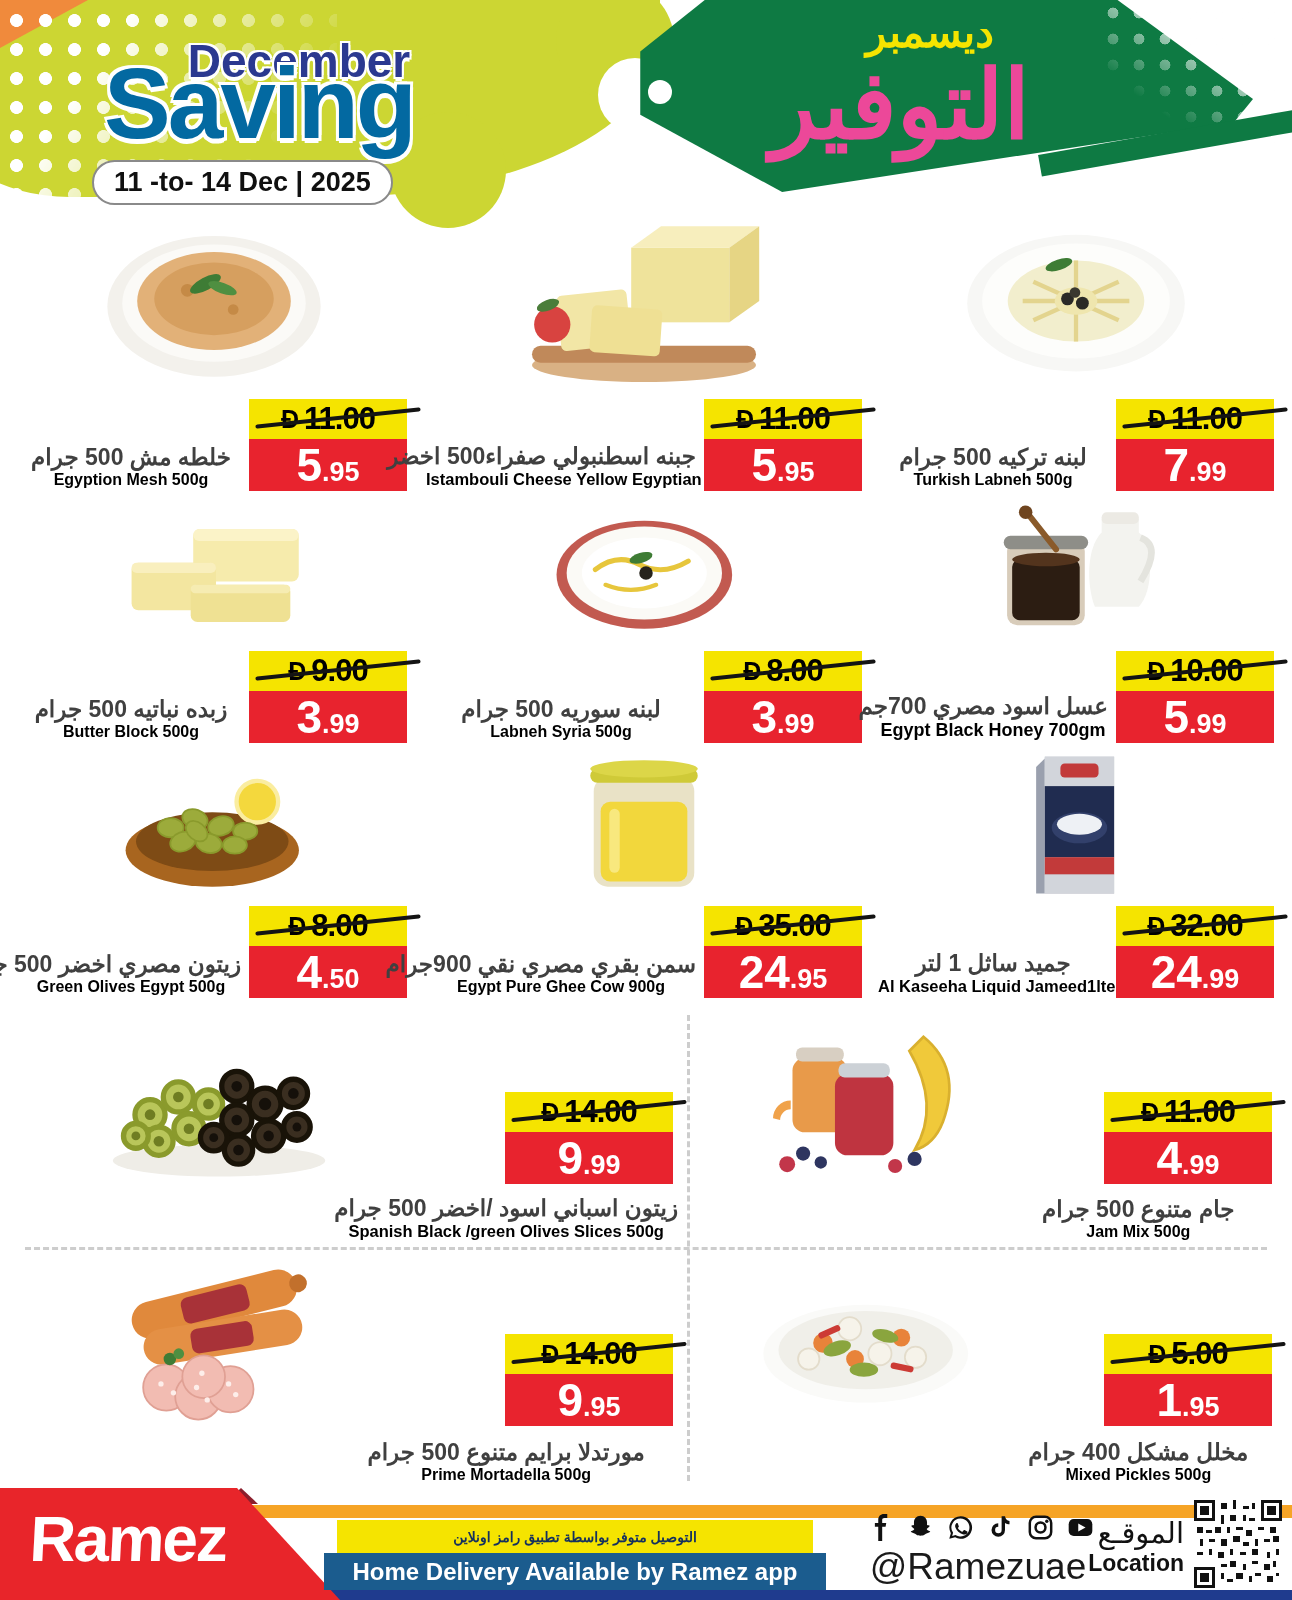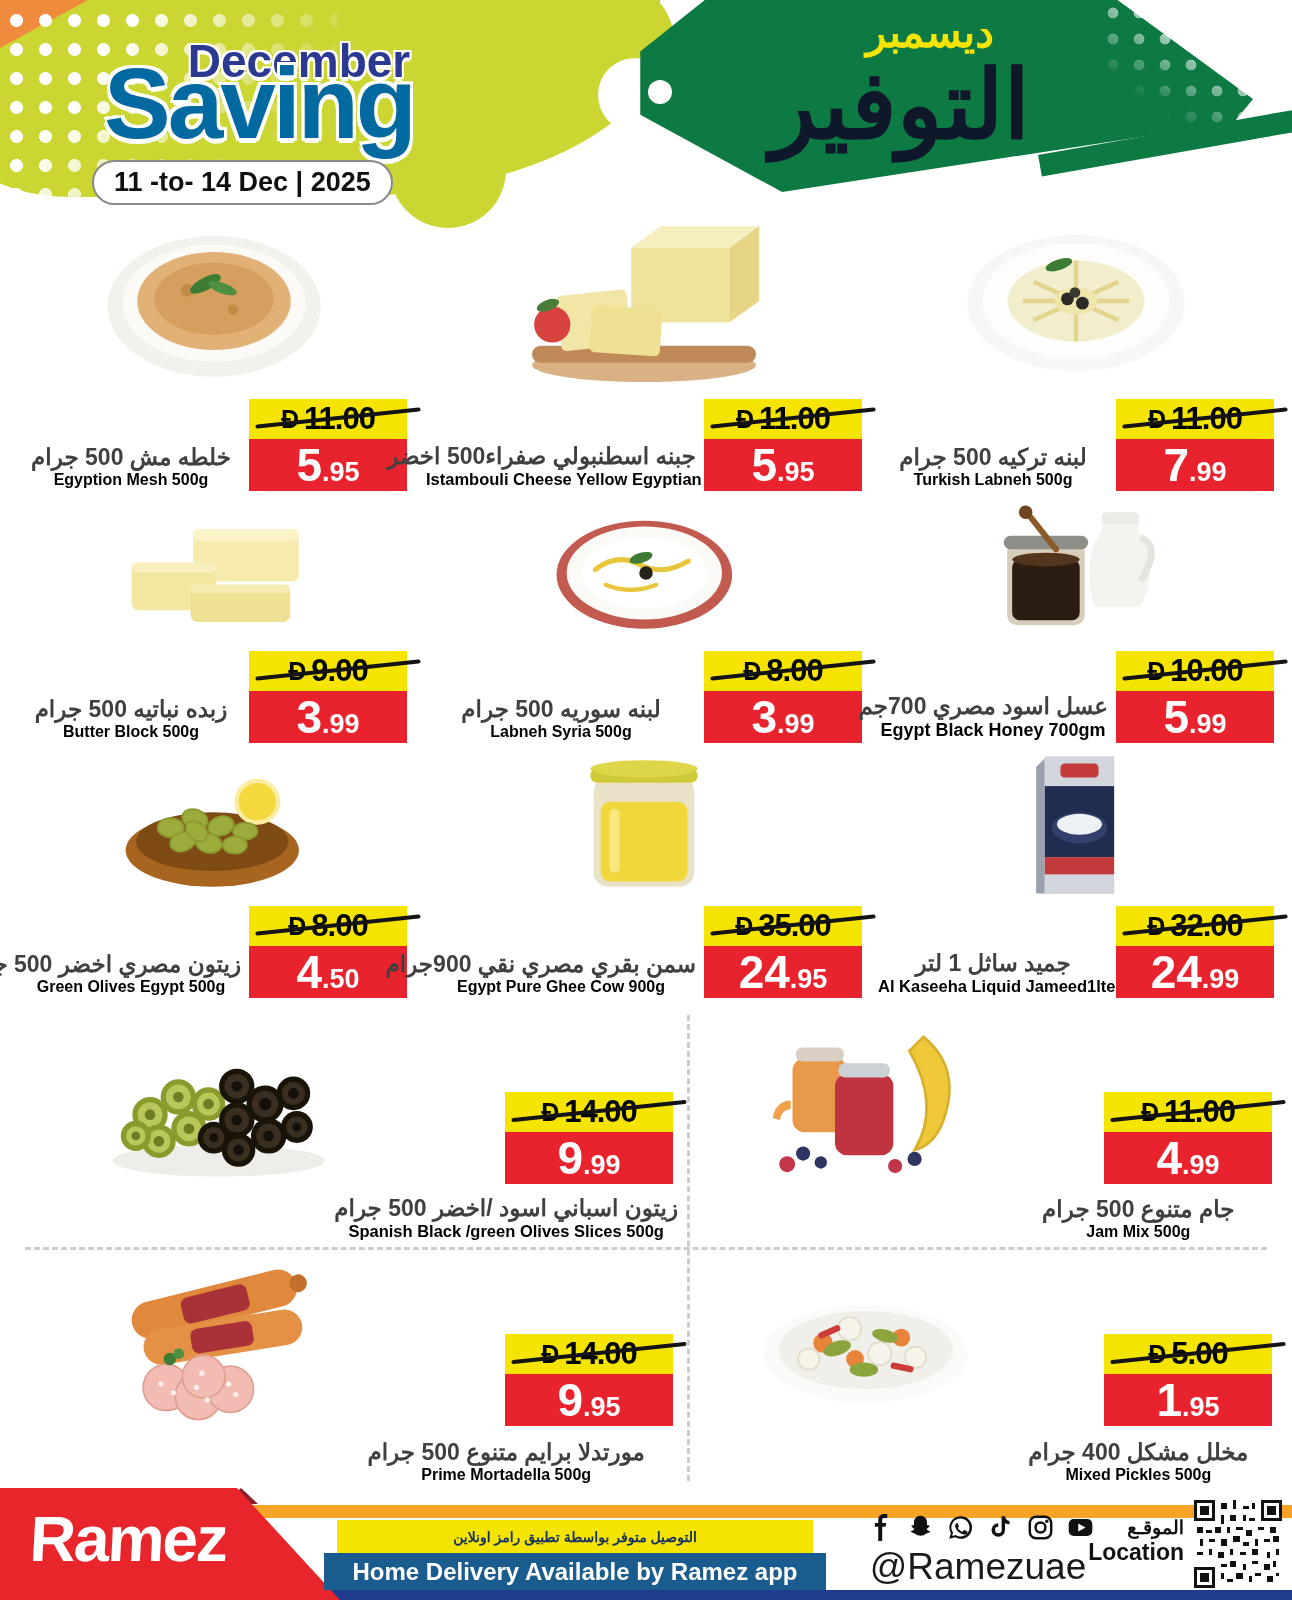--- a/index.html
+++ b/index.html
@@ -34,21 +34,21 @@
   .green-stripe { position:absolute; left:1038px; top:132px; width:262px; height:22px; background:#0e7a43;
                   transform:rotate(-10deg); }
   .halftone-green { position:absolute; left:1100px; top:0; width:192px; height:150px;
               background-image:radial-gradient(circle,#ffffff 28%, rgba(255,255,255,0) 31%);
               background-size:26px 26px;
               -webkit-mask-image:linear-gradient(215deg,#000 25%, rgba(0,0,0,0) 72%);
               mask-image:linear-gradient(215deg,#000 25%, rgba(0,0,0,0) 72%); }
   .ar-month { position:absolute; left:770px; top:8px; width:320px; text-align:center;
               font-size:42px; font-weight:bold; color:#f5e400; }
   .ar-word { position:absolute; left:680px; top:48px; width:440px; text-align:center;
-             font-size:95px; font-weight:bold; color:#0f172a; line-height:1.2; }
+             font-size:95px; font-weight:bold; color:#ec4899; line-height:1.2; }
 
   
   .cell { position:absolute; }
   .photo { position:absolute; left:0; right:0; top:0; bottom:96px; display:flex; align-items:center; justify-content:center; }
   .photo svg { max-width:96%; max-height:100%; }
   .info { position:absolute; left:6px; right:6px; bottom:2px; display:flex; align-items:flex-end; gap:8px; }
   .names { flex:1 1 auto; text-align:center; padding-bottom:2px; min-width:0; }
   .name-ar { font-size:23px; font-weight:bold; color:#404040; direction:rtl; white-space:nowrap; }
   .name-en { font-size:16px; font-weight:bold; color:#000; white-space:nowrap; }
   .en-sm .name-en { font-size:16.5px; }
@@ -86,21 +86,21 @@
                    display:flex; align-items:center; justify-content:center; }
   .yellow-banner .txt { font-size:14px; font-weight:bold; color:#14305e; direction:rtl; white-space:nowrap; }
   .blue-banner { position:absolute; left:324px; top:65px; width:502px; height:37px; background:#1b5c8e;
                  display:flex; align-items:center; justify-content:center; }
   .blue-banner .txt { font-size:24px; font-weight:bold; color:#fff; white-space:nowrap; }
   .social { position:absolute; left:852px; top:26px; width:256px; display:flex; gap:13px; justify-content:center; align-items:center; }
   .social .sicon { display:inline-flex; }
   .social svg { width:27px; height:27px; }
   .handle { position:absolute; left:830px; top:58px; width:296px; text-align:center; font-size:37px; color:#1a1a1a; }
   .loc { position:absolute; left:1088px; top:28px; width:96px; text-align:right; color:#111; }
-  .loc-ar { font-size:19px; font-weight:bold; }
+  .loc-ar { font-size:29px; font-weight:normal; }
   .loc-en { font-size:23px; font-weight:bold; }
   .qr { position:absolute; left:1194px; top:12px; width:88px; height:88px; }
 </style>
 </head>
 <body>
 
 <div class="page">
 
   <div class="header">
     <div class="lime-blob"></div>

